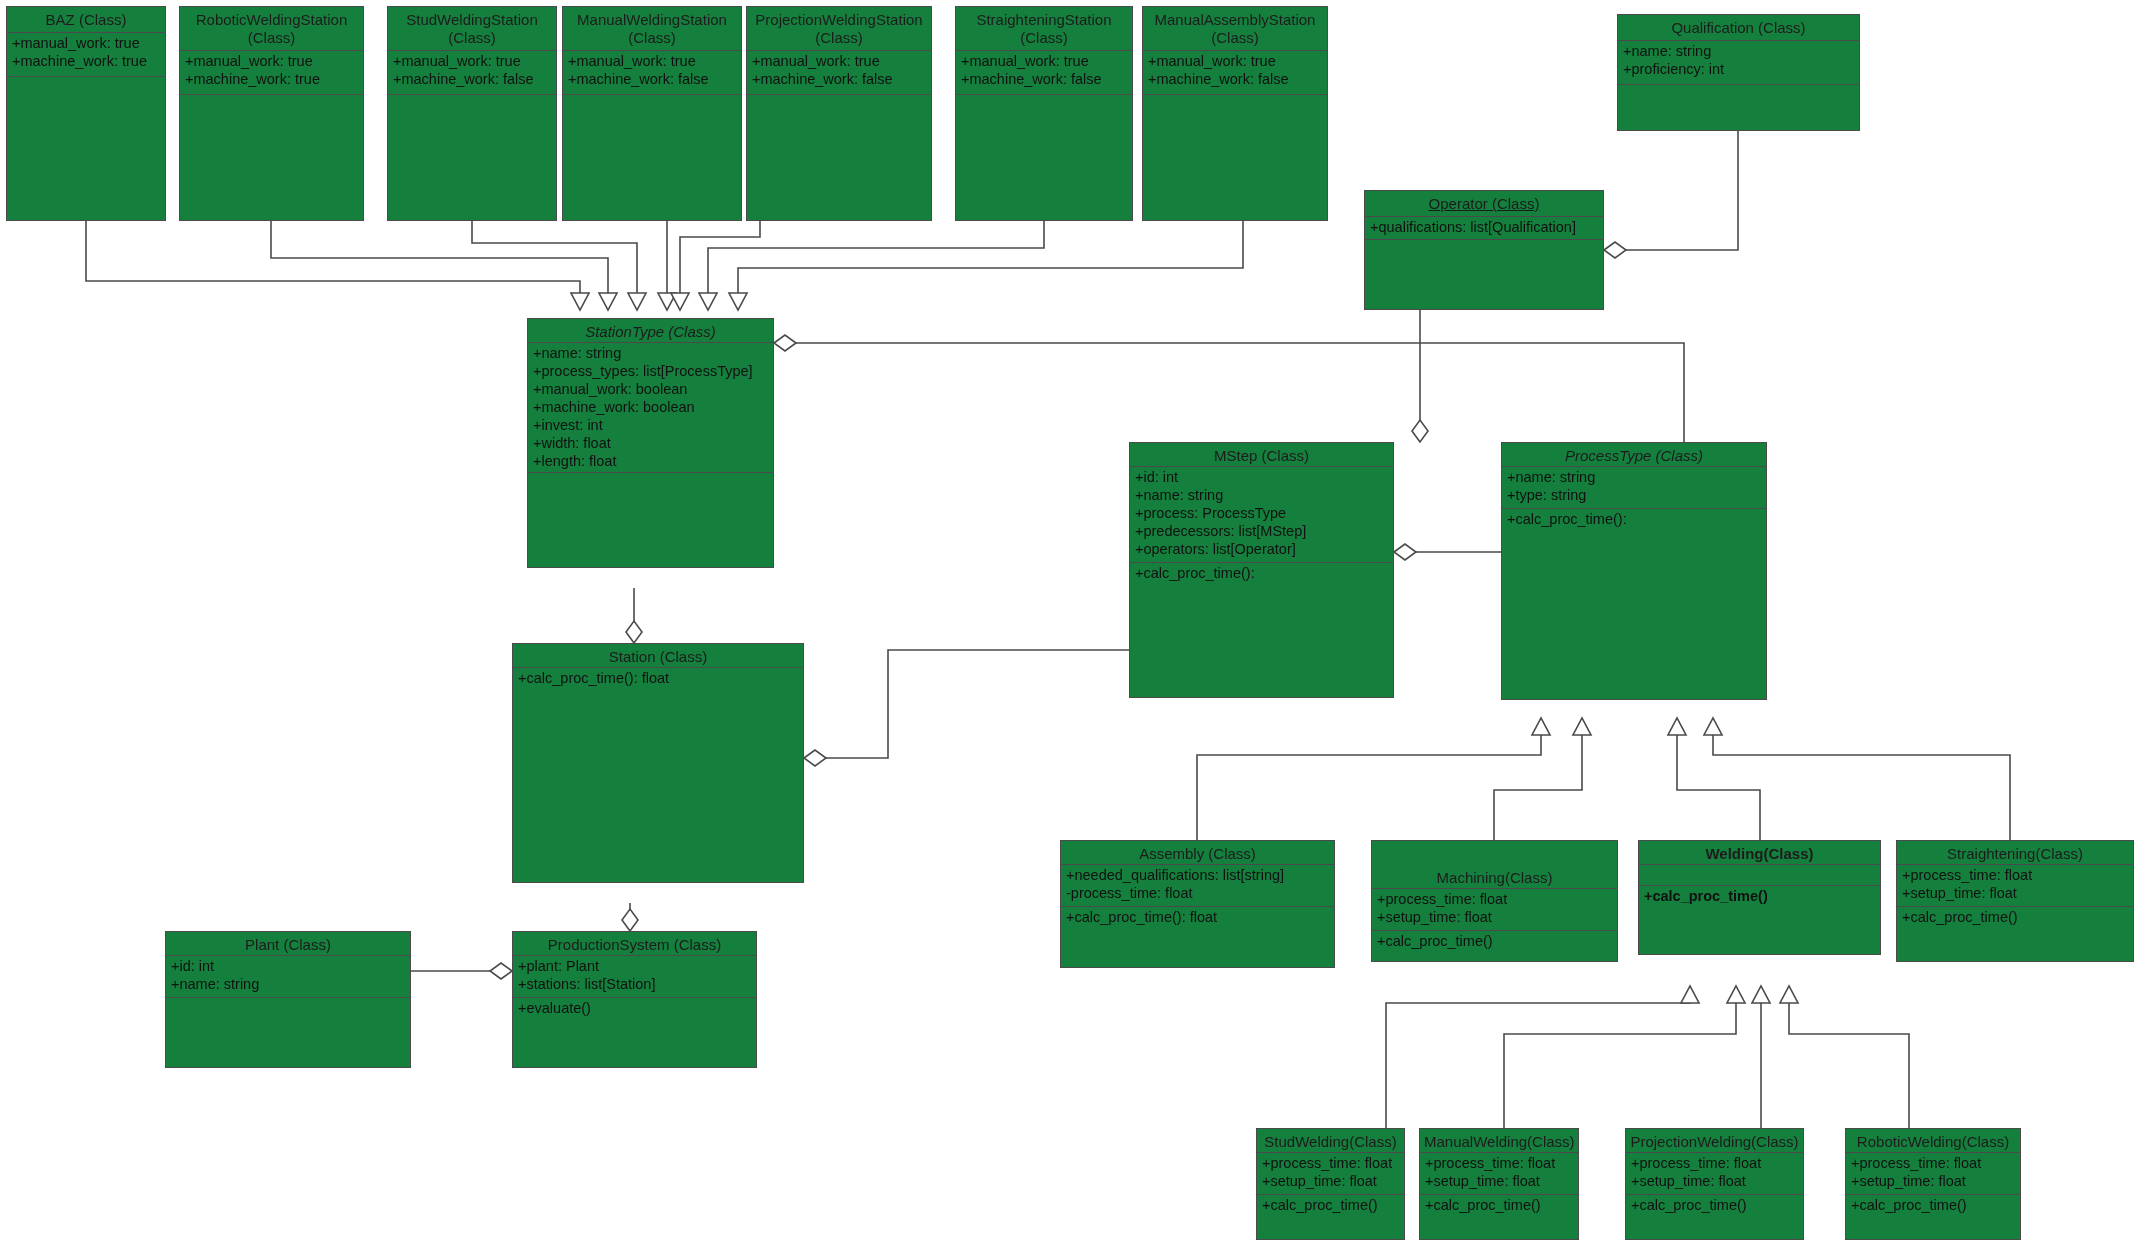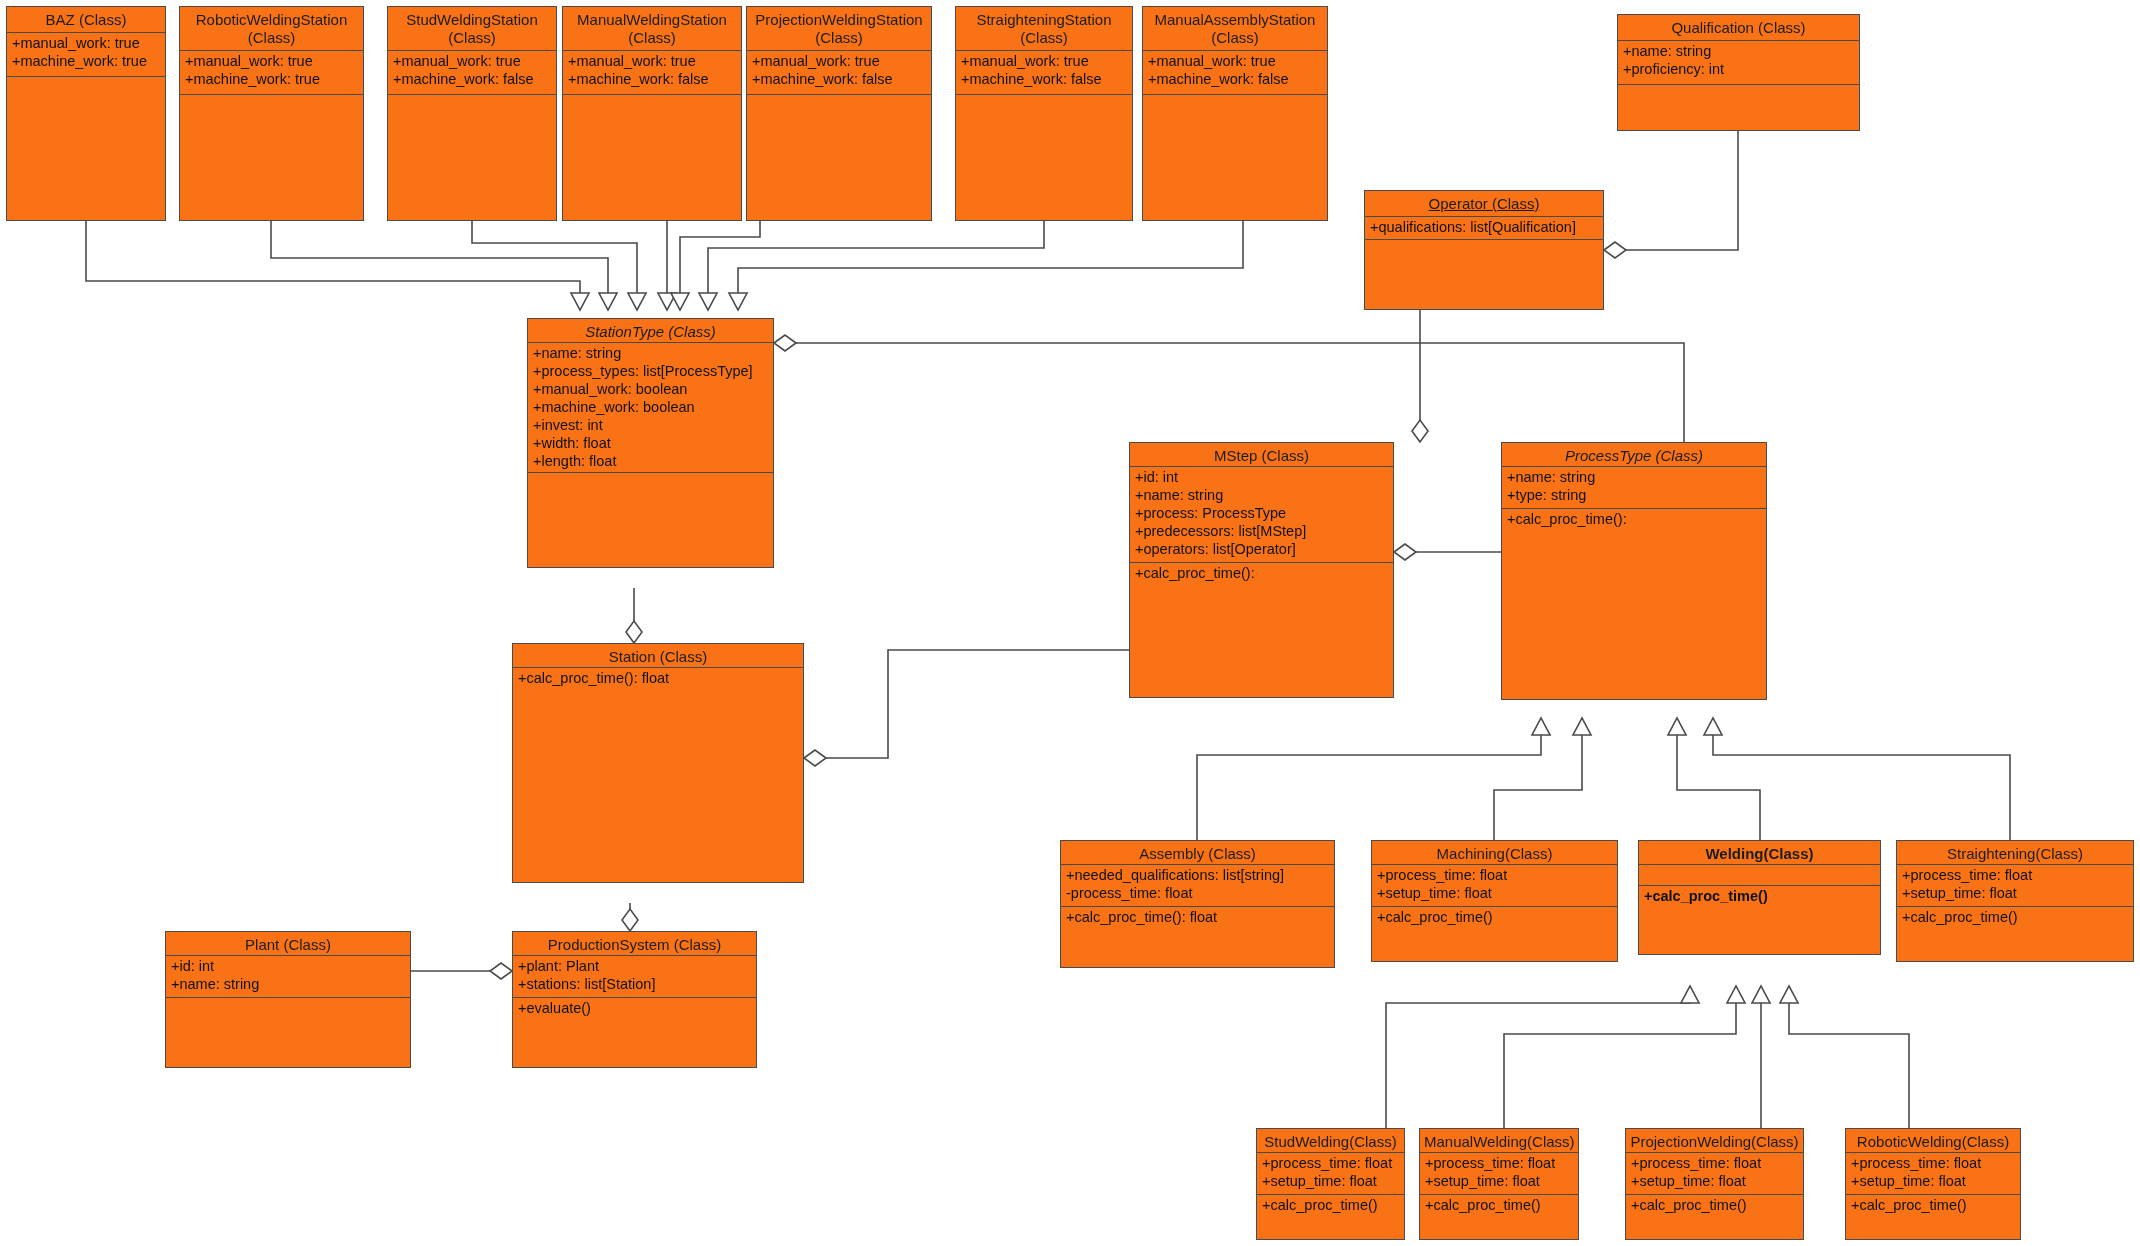--- a/index.html
+++ b/index.html
@@ -5,21 +5,21 @@
 <style>
   html,body{margin:0;padding:0;background:#ffffff;}
   body{font-family:"Liberation Sans","DejaVu Sans",sans-serif;}
   #canvas{position:relative;width:2140px;height:1246px;background:#ffffff;overflow:hidden;}
   #wires{position:absolute;left:0;top:0;width:2140px;height:1246px;pointer-events:none;}
 
   .uml-class{
     position:absolute;
     box-sizing:border-box;
     border:1.6px solid #4a4a4a;
-    background:#f97316;
+    background:#15803d;
     display:flex;
     flex-direction:column;
     overflow:hidden;
     z-index:5;
   }
   .uml-title{
     box-sizing:border-box;
     text-align:center;
     font-size:15px;
     line-height:1.22;
@@ -224,21 +224,21 @@
       <div class="uml-title" style="height: 24px;">Assembly (Class)</div>
       <div class="uml-attrs" style="height: 42px;">
         <div class="uml-line">+needed_qualifications: list[string]</div>
         <div class="uml-line">-process_time: float</div>
       </div>
       <div class="uml-ops">
         <div class="uml-line">+calc_proc_time(): float</div>
       </div>
     </div>
     <div class="uml-class" style="left: 1371px; top: 840px; width: 247px; height: 122px;">
-      <div class="uml-title" style="height: 24px;">Machining(Class)</div>
+      <div class="uml-title" style="height: 24px; margin-top: 24px;">Machining(Class)</div>
       <div class="uml-attrs" style="height: 42px;">
         <div class="uml-line">+process_time: float</div>
         <div class="uml-line">+setup_time: float</div>
       </div>
       <div class="uml-ops">
         <div class="uml-line">+calc_proc_time()</div>
       </div>
     </div>
     <div class="uml-class" style="left: 1638px; top: 840px; width: 243px; height: 115px; font-weight: bold;">
       <div class="uml-title" style="height: 24px;">Welding(Class)</div>

